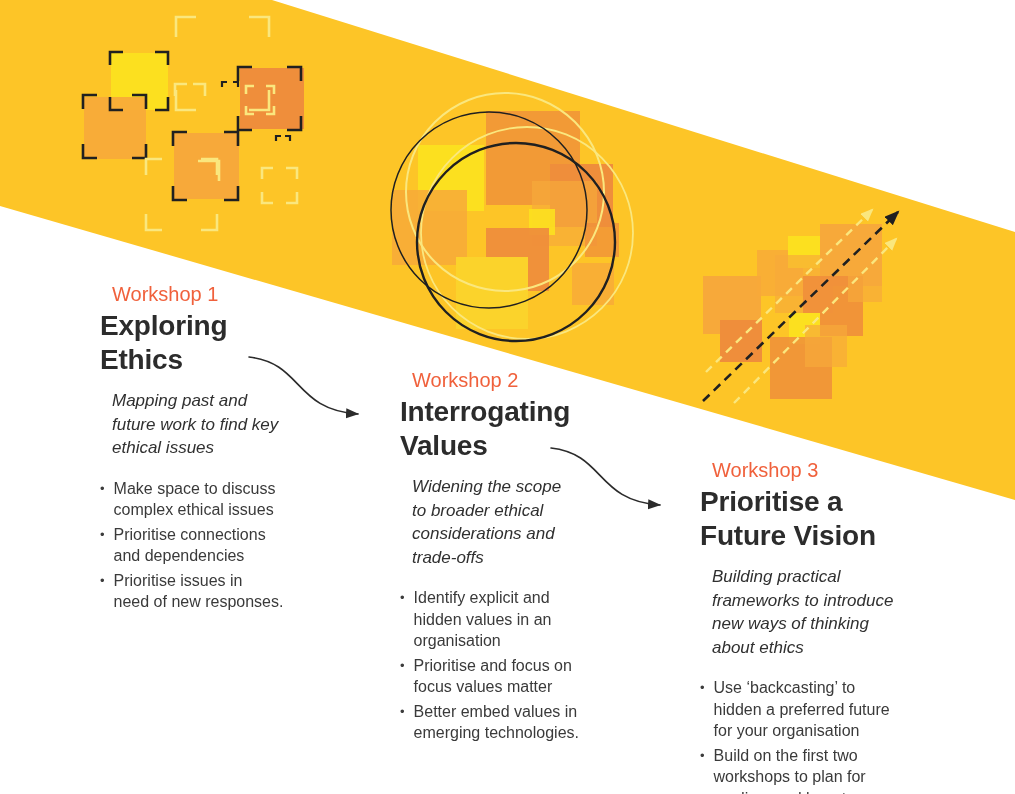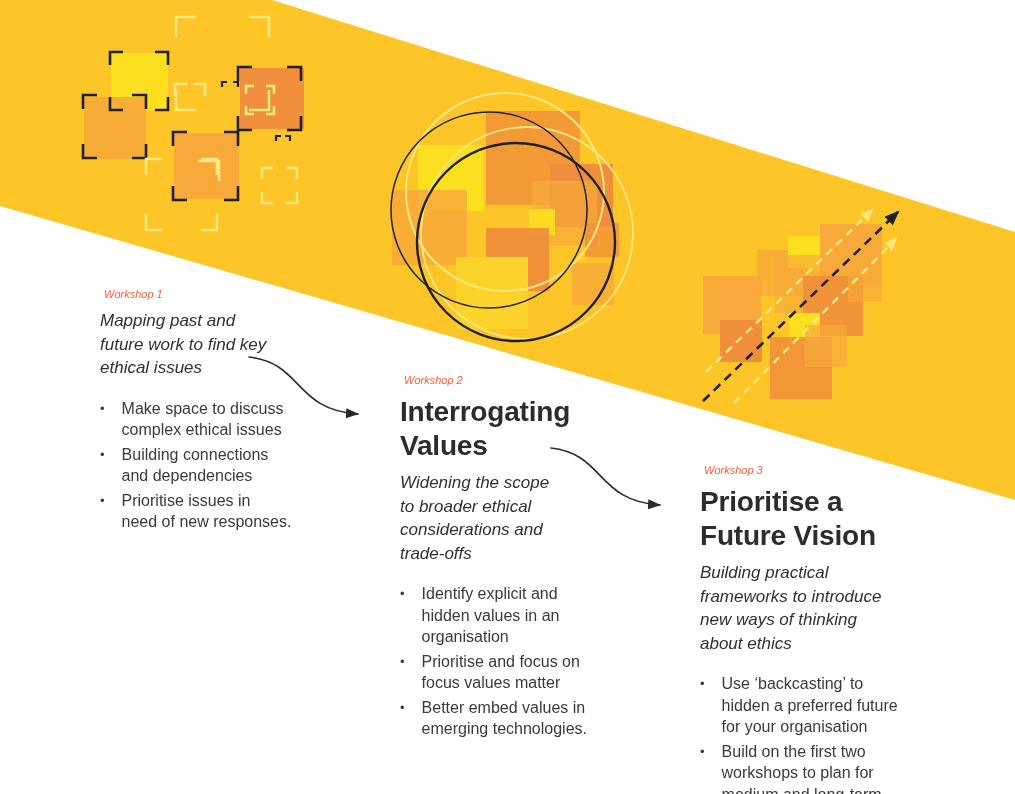--- a/index.html
+++ b/index.html
@@ -26,29 +26,29 @@
   .circ-p{stroke:var(--pale-yellow);fill:none;}
   .circ-b{stroke:var(--art-black);fill:none;}
   .dash-b{stroke:var(--art-black);stroke-width:2.6;stroke-dasharray:9 6;fill:none;}
   .dash-p{stroke:var(--pale-yellow);stroke-width:2.4;stroke-dasharray:8 6;fill:none;}
   .conn{stroke:var(--connector-dark);stroke-width:1.6;fill:none;stroke-linecap:round;}
 
   .workshop{position:absolute;}
   #w1{left:100px;top:283px;width:225px;}
   #w2{left:400px;top:369px;width:225px;}
   #w3{left:700px;top:459px;width:245px;}
-  .ws-label{font-size:11px;line-height:22px;color:var(--accent-orange);margin:0 4px 4px;font-style:italic;}
+  .ws-label{font-size:20px;line-height:22px;color:var(--accent-orange);margin:0 12px 4px;}
   .ws-title{font-size:28px;line-height:34px;font-weight:700;letter-spacing:-0.2px;
     color:var(--heading-dark);margin:0 0 8px;white-space:pre-line;}
   .ws-subtitle{font-size:17px;line-height:23.5px;font-style:italic;color:#303030;
-    margin:0;white-space:pre-line;}
+    margin:12px;white-space:pre-line;}
   .ws-bullets{list-style:none;margin:18px 0 0;padding:0;color:var(--body-dark);}
   .ws-bullets li{display:flex;gap:9px;font-size:16px;line-height:21.5px;margin:0 0 3px;}
   .dot{flex:0 0 auto;font-size:13px;line-height:21.5px;color:#3C3C3C;}
-  .bt{white-space:pre-line;margin-left:8px;}
+  .bt{white-space:pre-line;}
 </style>
 </head>
 <body>
 
 <svg class="art" width="1015" height="794" viewBox="0 0 1015 794">
   <defs>
     <clipPath id="bandClip">
       <polygon points="0,0 272,0 1015,232 1015,500 0,206"></polygon>
     </clipPath>
     <marker id="mc" markerUnits="userSpaceOnUse" markerWidth="14" markerHeight="11" refX="12" refY="5" orient="auto">
@@ -119,32 +119,34 @@
       <line x1="703" y1="401" x2="898" y2="212" class="dash-b" marker-end="url(#mb)"></line>
     </g>
   </g>
 
   <path class="conn" d="M249 357 C303 363 294 410 358 414" marker-end="url(#mc)"></path>
   <path class="conn" d="M551 448 C605 454 596 501 660 505" marker-end="url(#mc)"></path>
 </svg>
 
 <section class="workshop" id="w1">
   <div class="ws-label">Workshop 1</div>
+  <h2 class="ws-title">Exploring
+Ethics</h2>
   <p class="ws-subtitle">Mapping past and
 future work to find key
 ethical issues</p>
   <ul class="ws-bullets">
     <li>
         <span class="dot">•</span>
         <span class="bt">Make space to discuss
 complex ethical issues</span>
       </li>
     <li>
         <span class="dot">•</span>
-        <span class="bt">Building connections
+        <span class="bt">Prioritise connections
 and dependencies</span>
       </li>
     <li>
         <span class="dot">•</span>
         <span class="bt">Prioritise issues in
 need of new responses.</span>
       </li>
   </ul>
 </section>
 

